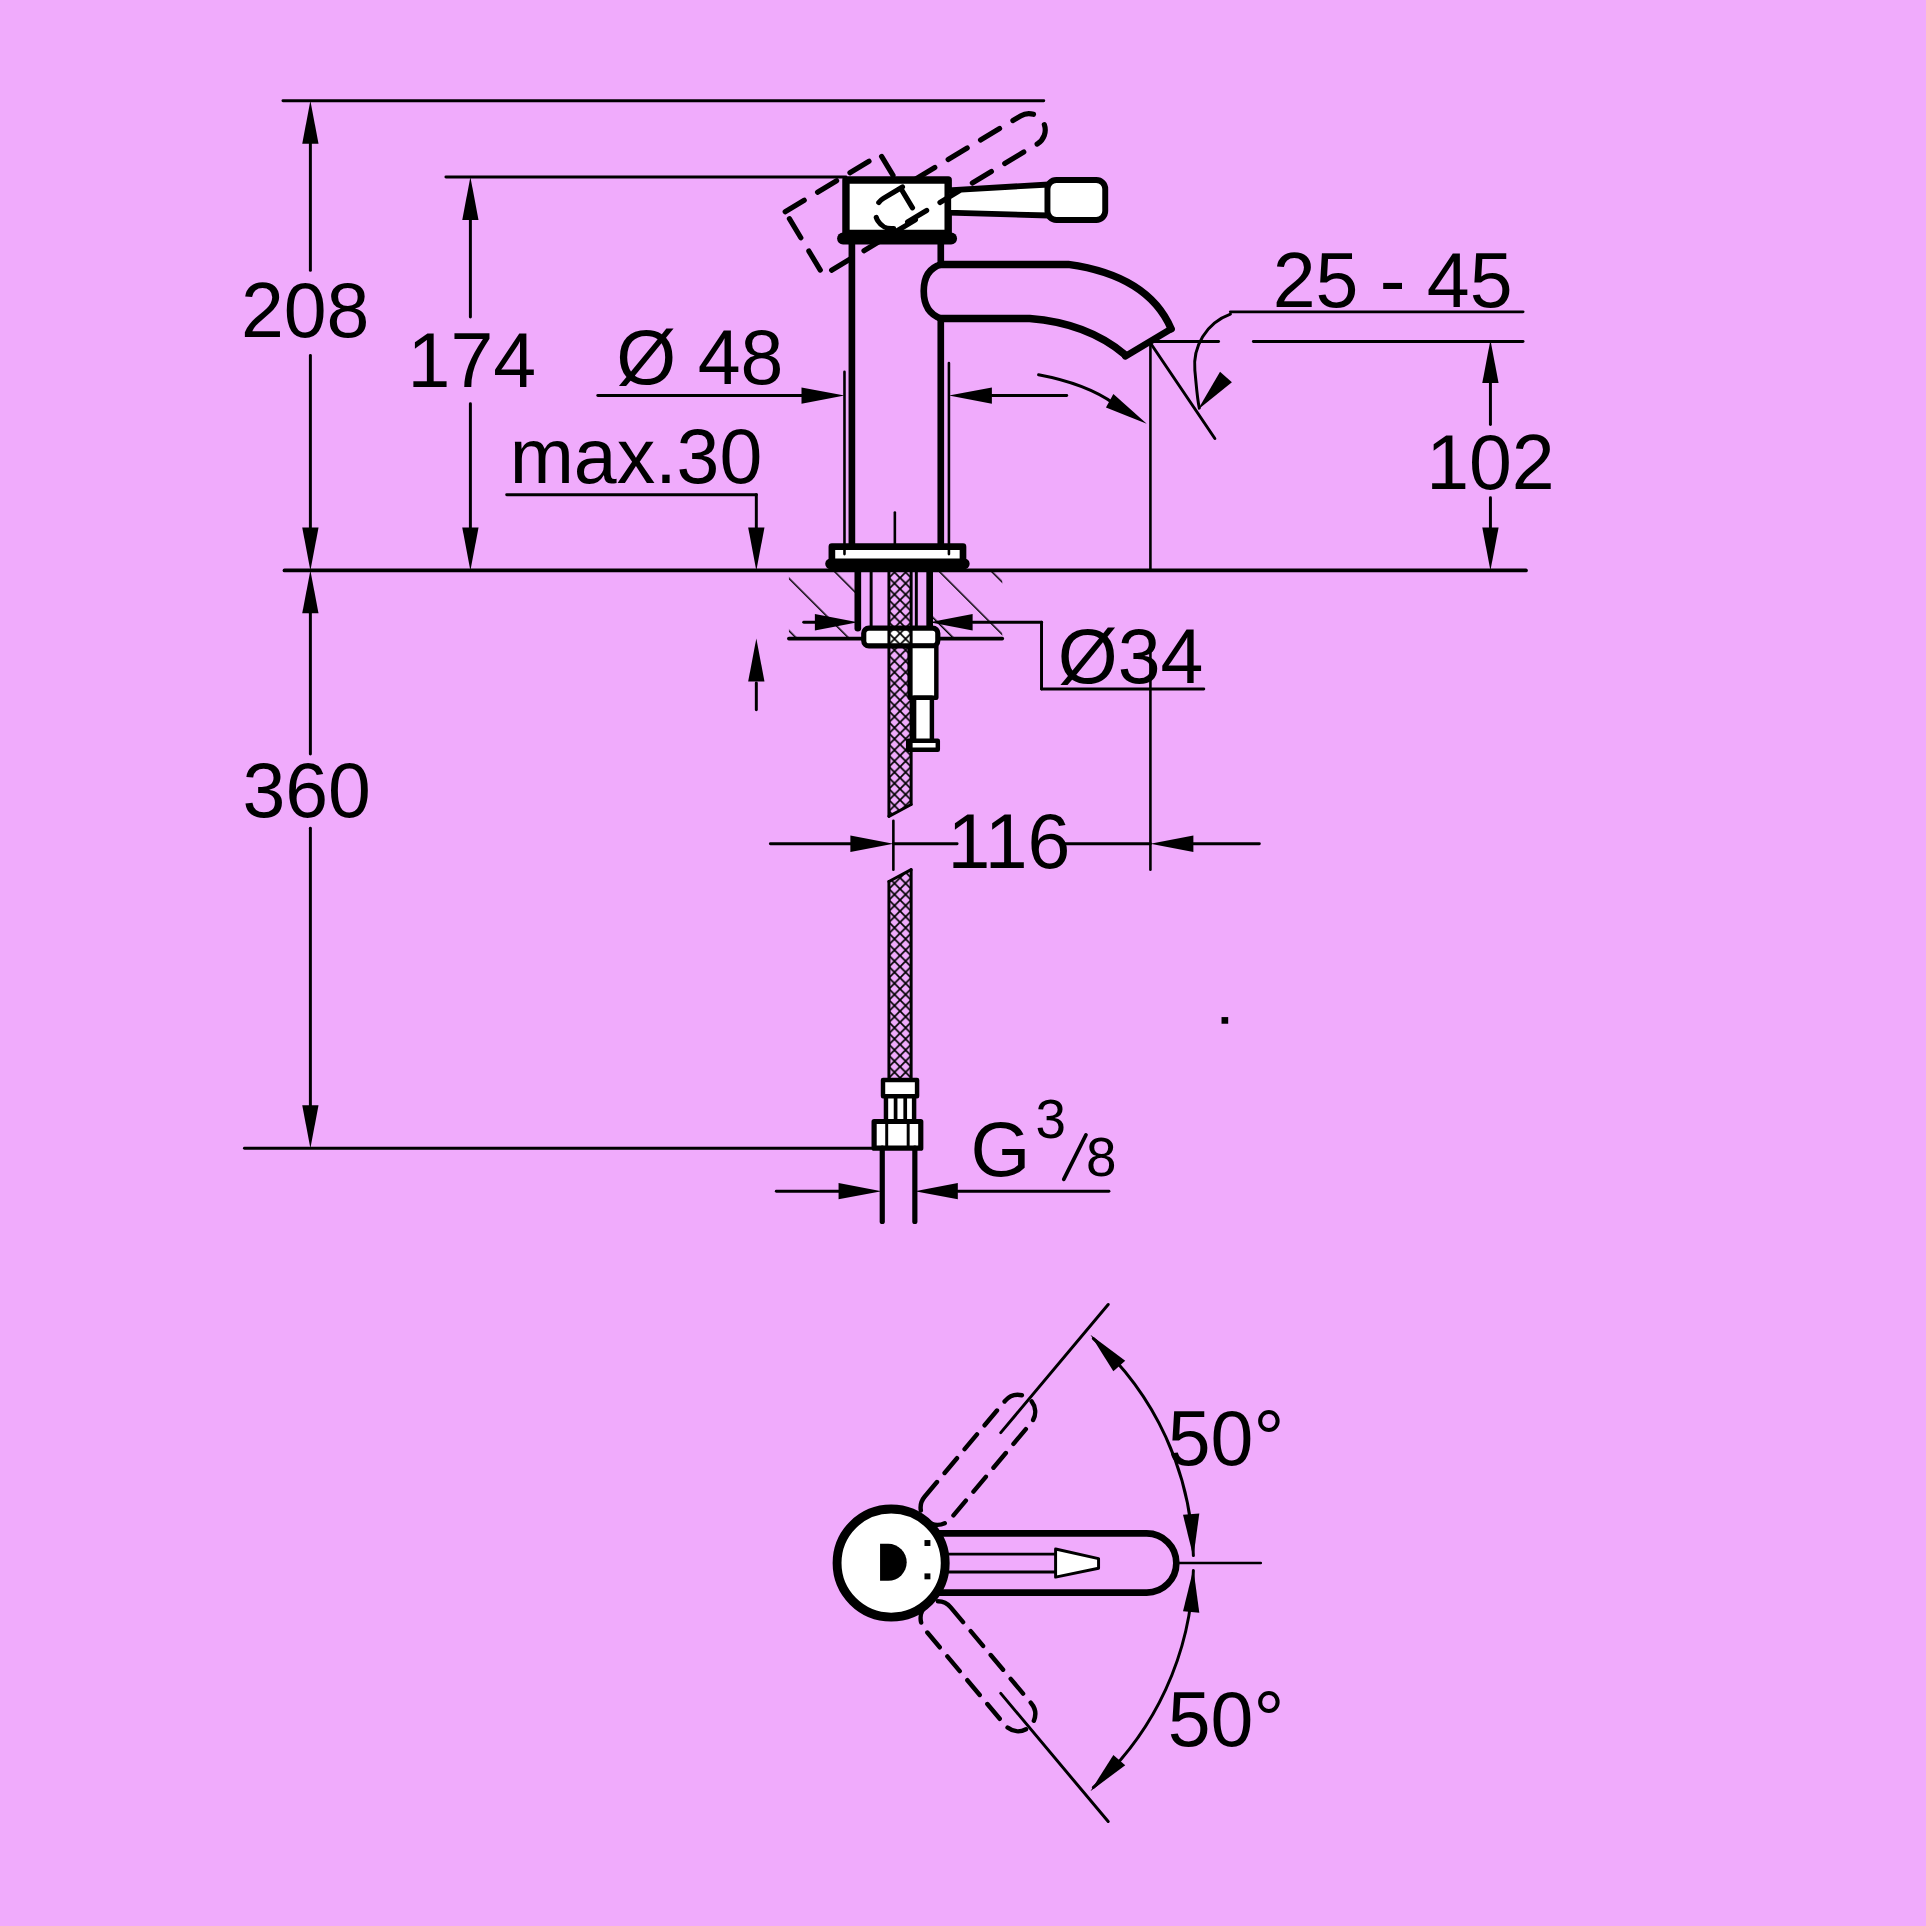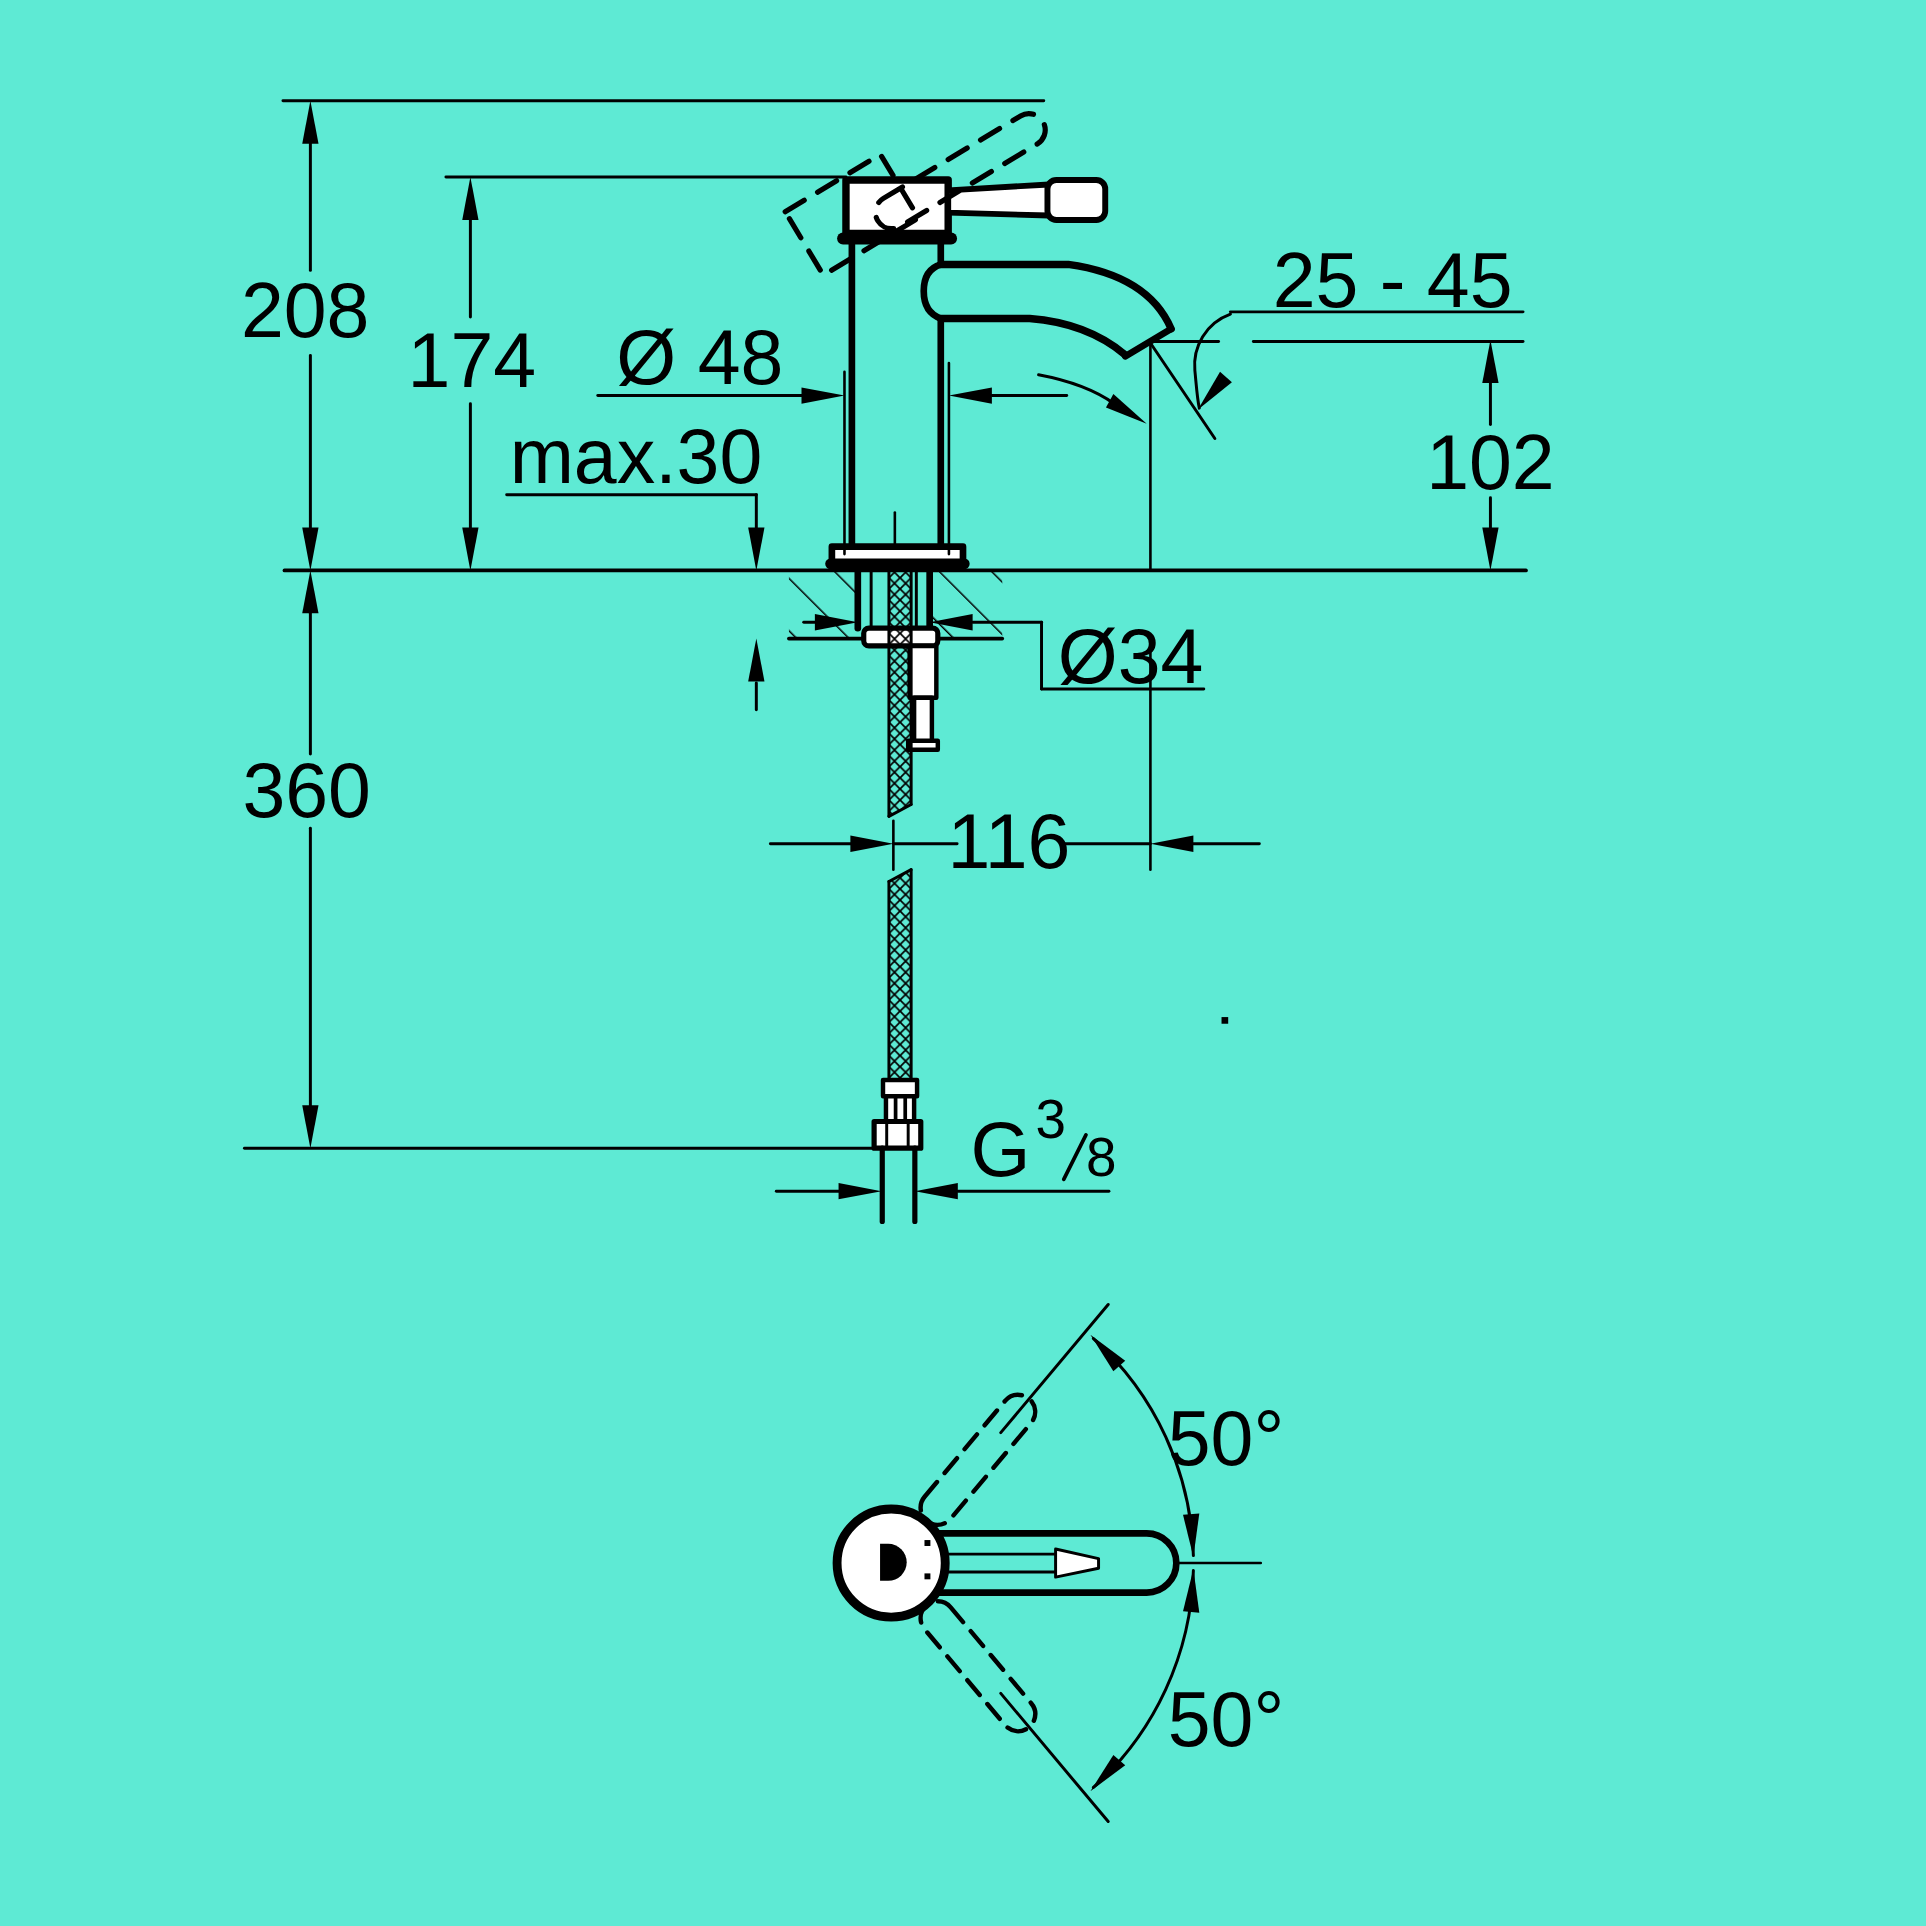--- a/index.html
+++ b/index.html
@@ -1,16 +1,16 @@
 <!DOCTYPE html>
 <html style="font-size:12px"><head>
 <meta charset="utf-8">
 <style>
   html,body{margin:0;padding:0;background:#fff;}
-  .page{width:1926px;height:1926px;background:#5eead4;position:relative;overflow:hidden;}
+  .page{width:1926px;height:1926px;background:#f0abfc;position:relative;overflow:hidden;}
   svg{display:block;}
   text{font-family:"Liberation Sans","DejaVu Sans",sans-serif;fill:#000;}
   .dim-num{font-size:104px;}
   .dim-small{font-size:74px;}
 </style>
 </head>
 <body>
 
 <div class="page">
 <svg width="1926" height="1926" viewBox="0 0 2600 2600">

